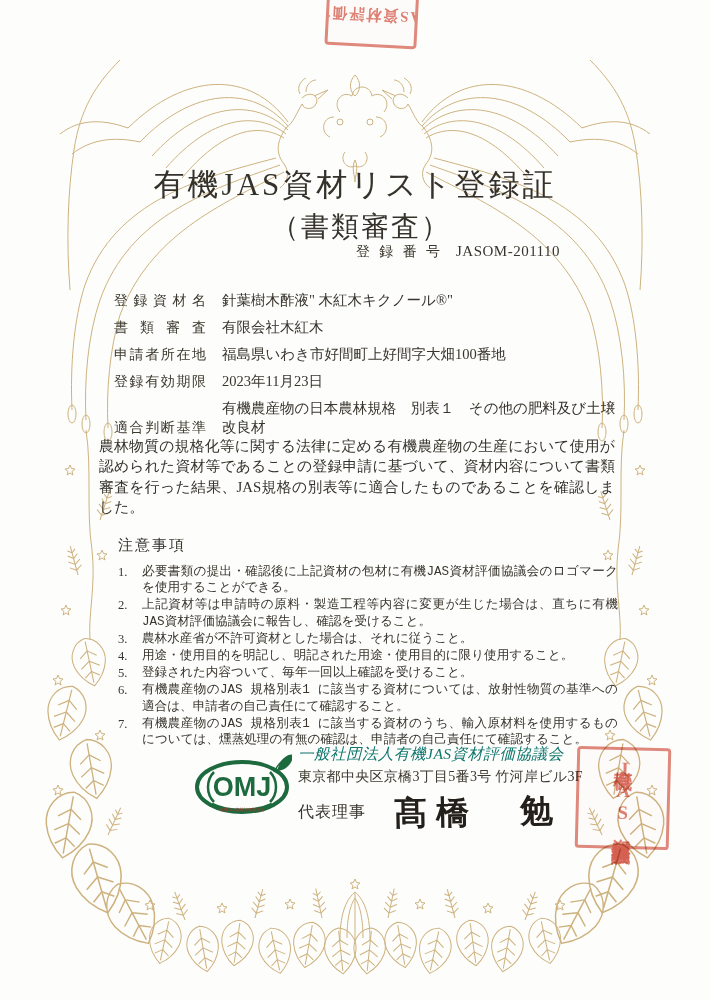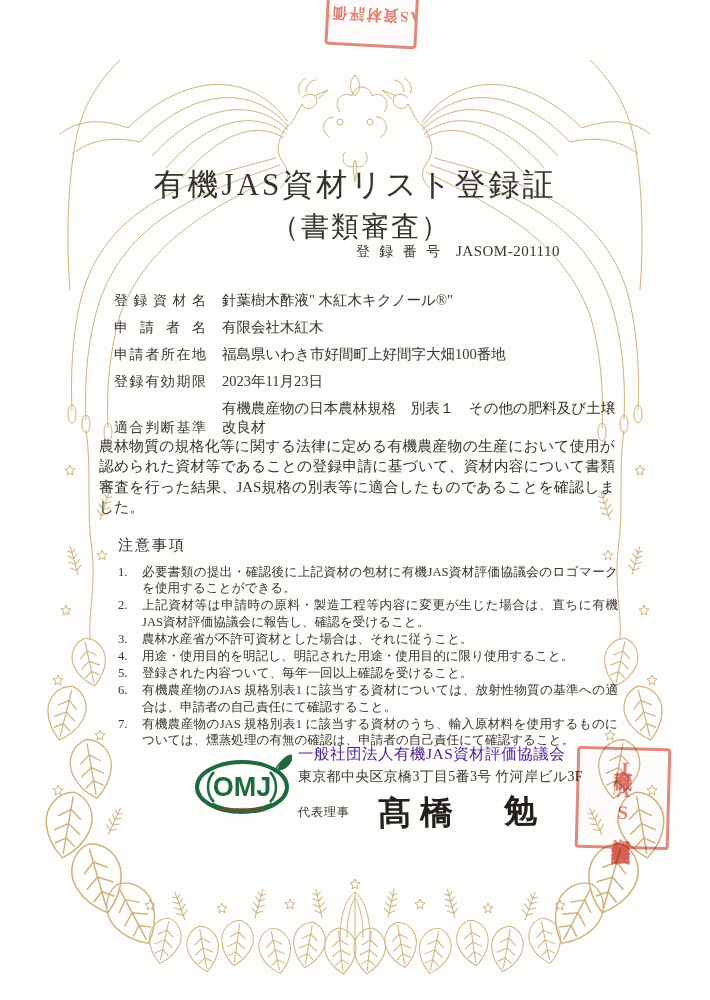--- a/index.html
+++ b/index.html
@@ -32,28 +32,28 @@
 
   
   .statement{position:absolute;top:436px;left:99px;width:516px;
     font-size:14.8px;line-height:20.4px;text-align:justify;color:#35322b;}
 
   
   .notes{position:absolute;top:536px;left:118px;width:500px;}
   .notes-heading{font-size:15px;letter-spacing:2px;margin-bottom:9px;color:#35322b;}
   .note-item{display:flex;font-size:12.6px;line-height:16.2px;margin-bottom:1px;color:#39352e;}
   .note-num{flex:0 0 24px;}
-  .note-text{flex:1;text-align:justify;}
+  .note-text{flex:1;text-align:justify;font-family:Liberation Mono, monospace;}
 
   
   .issuer{position:absolute;top:744px;left:298px;width:310px;}
-  .issuer-org{font-size:15.5px;letter-spacing:0.5px;color:#4c1d95;}
+  .issuer-org{font-size:15.5px;letter-spacing:0.5px;color:#0f766e;font-style:italic;}
   .issuer-address{font-size:14px;margin-top:3px;letter-spacing:0.3px;color:#3c382f;}
   .issuer-rep{display:flex;align-items:center;margin-top:4px;}
-  .rep-title{font-size:12px;letter-spacing:1px;}
+  .rep-title{font-size:16px;letter-spacing:1px;}
   .rep-signature{font-size:33px;font-weight:700;margin-left:28px;letter-spacing:9px;
     transform:rotate(-1deg);color:#23201b;}
 
   
   .omj-logo{position:absolute;left:192px;top:752px;width:100px;height:70px;}
 
   
   .seal{position:absolute;z-index:3;color:#cf4130;border:3px solid rgba(206,62,44,.75);
     border-radius:4px;mix-blend-mode:multiply;opacity:.82;display:flex;
     align-items:center;justify-content:center;background:rgba(255,240,236,.12);}
@@ -176,21 +176,21 @@
       <span class="reg-value">JASOM-201110</span>
     </div>
   </div>
 
   <div class="fields">
     <div class="field-row">
       <span class="field-label">登録資材名</span>
       <span class="field-value">針葉樹木酢液" 木紅木キクノール®"</span>
     </div>
       <div class="field-row">
-      <span class="field-label">申請者名</span>
+      <span class="field-label">書類審査</span>
       <span class="field-value">有限会社木紅木</span>
     </div>
       <div class="field-row">
       <span class="field-label">申請者所在地</span>
       <span class="field-value">福島県いわき市好間町上好間字大畑100番地</span>
     </div>
       <div class="field-row">
       <span class="field-label">登録有効期限</span>
       <span class="field-value">2023年11月23日</span>
     </div>

